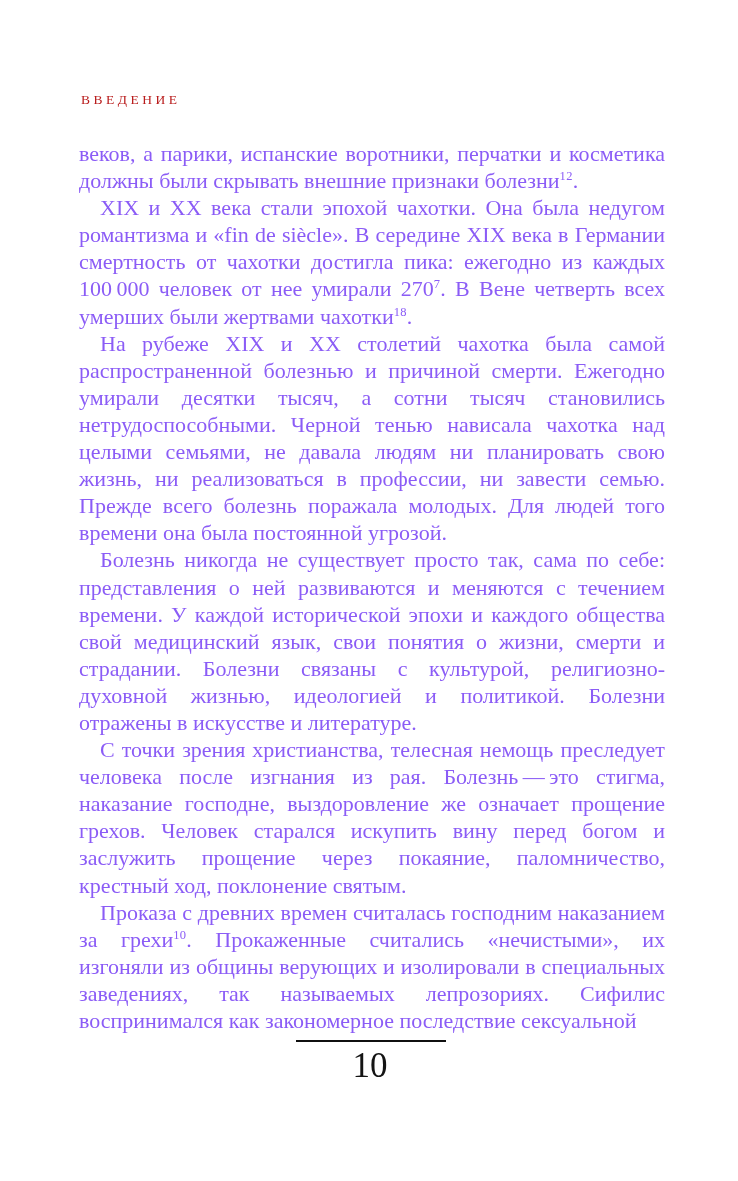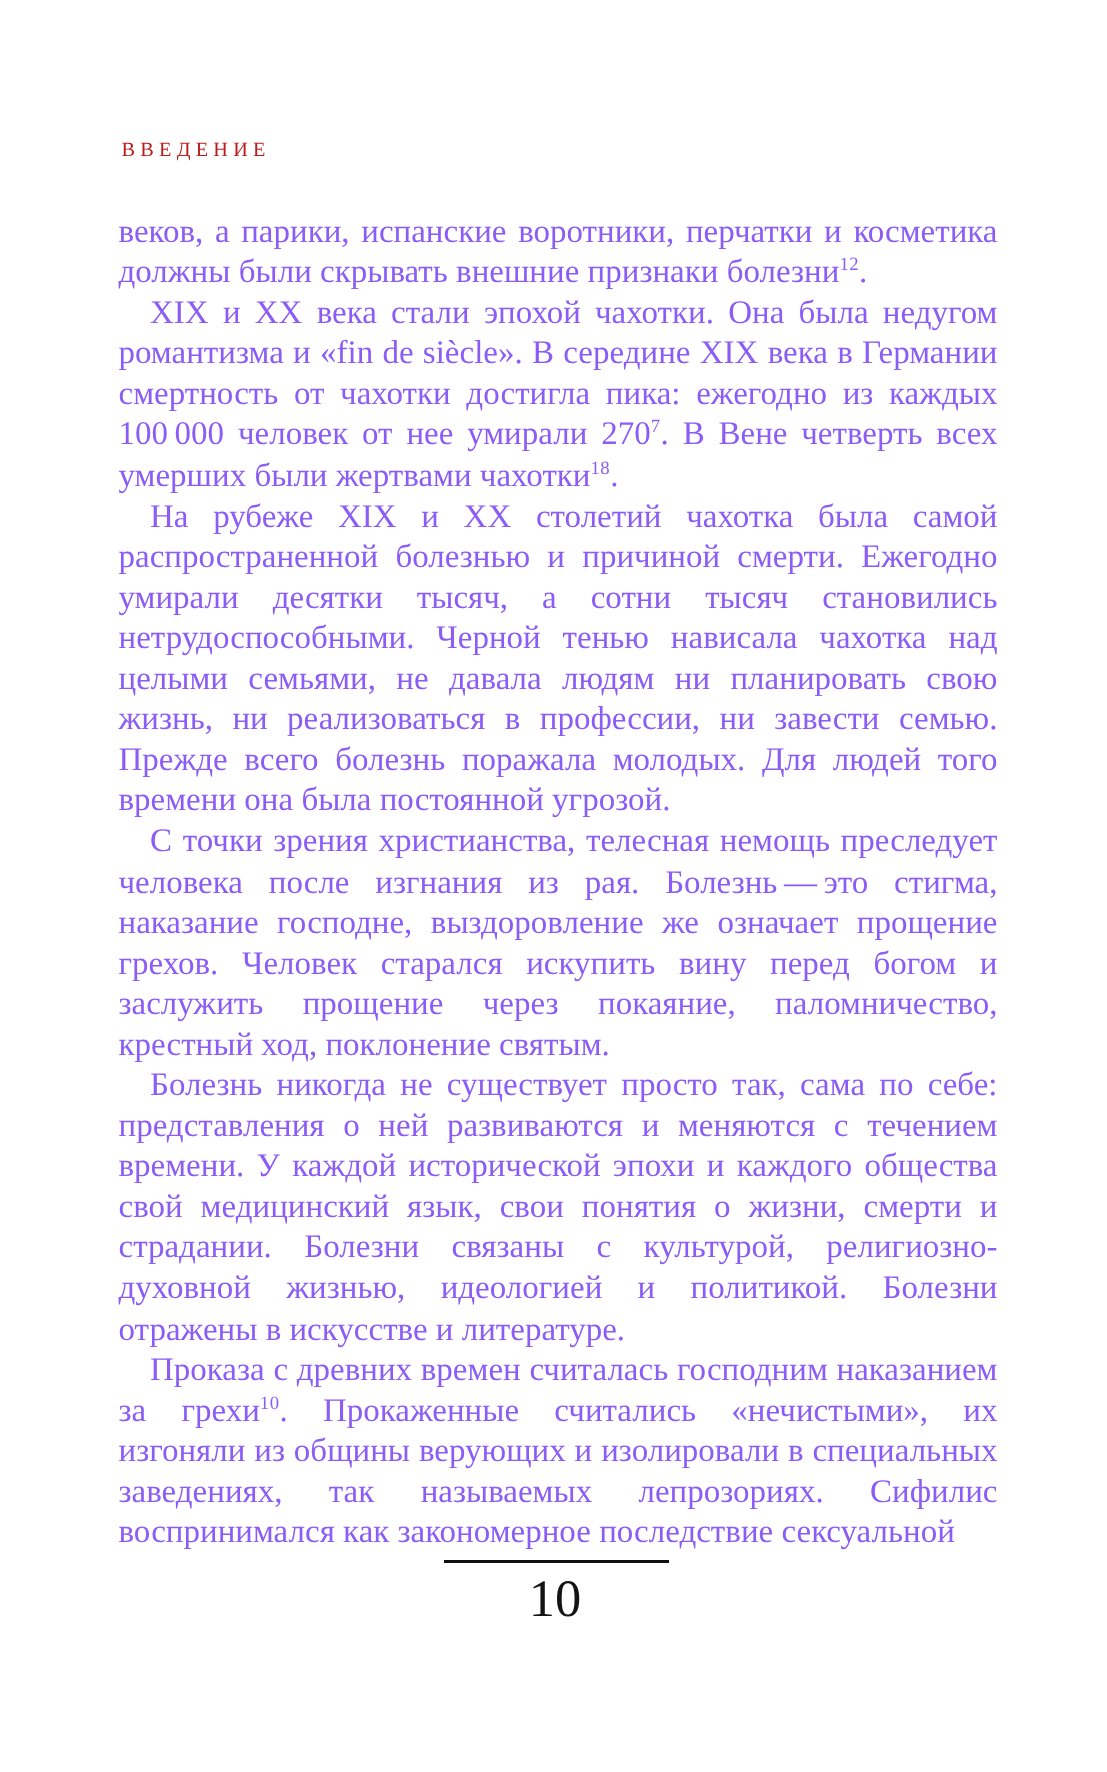--- a/index.html
+++ b/index.html
@@ -76,23 +76,23 @@
   <div class="running-header">ВВЕДЕНИЕ</div>
 
   <div class="textblock">
 
     <p class="para continuation"><span>веков, а парики, испанские воротники, перчатки и косметика должны были скрывать внешние признаки болезни</span><sup>12</sup><span>.</span></p>
 
     <p class="para"><span>XIX и XX века стали эпохой чахотки. Она была недугом романтизма и «fin de siècle». В середине XIX века в Германии смертность от чахотки достигла пика: ежегодно из каждых 100 000 человек от нее умирали 270</span><sup>7</sup><span>. В Вене четверть всех умерших были жертвами чахотки</span><sup>18</sup><span>.</span></p>
 
     <p class="para"><span>На рубеже XIX и XX столетий чахотка была самой распространенной болезнью и причиной смерти. Ежегодно умирали десятки тысяч, а сотни тысяч становились нетрудоспособными. Черной тенью нависала чахотка над целыми семьями, не давала людям ни планировать свою жизнь, ни реализоваться в профессии, ни завести семью. Прежде всего болезнь поражала молодых. Для людей того времени она была постоянной угрозой.</span></p>
 
+    <p class="para"><span>Болезнь никогда не существует просто так, сама по себе: представления о ней развиваются и меняются с течением времени. У каждой исторической эпохи и каждого общества свой медицинский язык, свои понятия о жизни, смерти и страдании. Болезни связаны с культурой, религиозно-духовной жизнью, идеологией и политикой. Болезни отражены в искусстве и литературе.</span></p>
+
     <p class="para"><span>С точки зрения христианства, телесная немощь преследует человека после изгнания из рая. Болезнь — это стигма, наказание господне, выздоровление же означает прощение грехов. Человек старался искупить вину перед богом и заслужить прощение через покаяние, паломничество, крестный ход, поклонение святым.</span></p>
-
-    <p class="para"><span>Болезнь никогда не существует просто так, сама по себе: представления о ней развиваются и меняются с течением времени. У каждой исторической эпохи и каждого общества свой медицинский язык, свои понятия о жизни, смерти и страдании. Болезни связаны с культурой, религиозно-духовной жизнью, идеологией и политикой. Болезни отражены в искусстве и литературе.</span></p>
 
     <p class="para"><span>Проказа с древних времен считалась господним наказанием за грехи</span><sup>10</sup><span>. Прокаженные считались «нечистыми», их изгоняли из общины верующих и изолировали в специальных заведениях, так называемых лепрозориях. Сифилис воспринимался как закономерное последствие сексуальной</span></p>
 
   </div>
 
   <div class="footer-rule"></div>
 
   <div class="page-number">10</div>
 
 </div>

